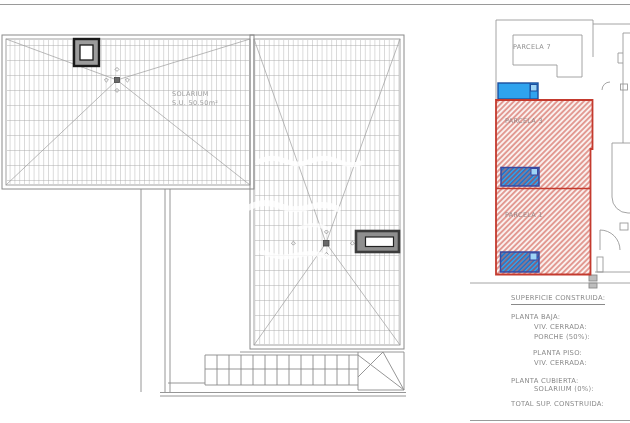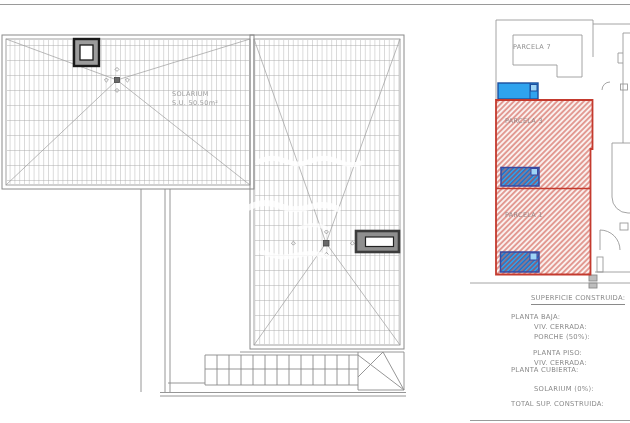--- a/index.html
+++ b/index.html
@@ -4,21 +4,21 @@
 <style>
   html,body{margin:0;padding:0;background:#fff;}
   #canvas{position:relative;width:630px;height:423px;background:#fff;overflow:hidden;
           font-family:"DejaVu Sans",sans-serif;}
   svg{position:absolute;left:0;top:0;}
   .lbl{position:absolute;color:#8f8f8f;font-size:6.5px;letter-spacing:.3px;
        white-space:nowrap;line-height:1;}
   .center{text-align:left;}
   .legend-line{position:absolute;color:#8a8a8a;font-size:6.8px;letter-spacing:.25px;
        white-space:nowrap;line-height:1;}
-  .legend-title{border-bottom:1px solid #8a8a8a;padding-bottom:2px;margin-left:20px;}
+  .legend-title{border-bottom:1px solid #8a8a8a;padding-bottom:2px;}
 </style>
 </head>
 <body>
 
 <div id="canvas">
 
   <svg width="630" height="423" viewBox="0 0 630 423">
     <defs>
       <pattern id="grid" width="4.8" height="15" patternUnits="userSpaceOnUse">
         <path d="M0.3,0 V15" stroke="#b2b2b2" stroke-width="0.6"></path>
@@ -201,17 +201,17 @@
   <div class="lbl center" style="left:505px;top:212px;width:72px;color:#9a8484;">PARCELA 1</div>
 
   <div class="legend-line" style="left:511px;top:295px;">
     <span class="legend-title">SUPERFICIE CONSTRUIDA:</span>
   </div>
   <div class="legend-line" style="left:511px;top:314px;">PLANTA BAJA:</div>
   <div class="legend-line" style="left:534px;top:324px;">VIV. CERRADA:</div>
   <div class="legend-line" style="left:534px;top:333.5px;">PORCHE (50%):</div>
   <div class="legend-line" style="left:511px;top:350px;margin-left:22px;">PLANTA PISO:</div>
   <div class="legend-line" style="left:534px;top:359.5px;">VIV. CERRADA:</div>
-  <div class="legend-line" style="left:511px;top:367px;">PLANTA CUBIERTA:</div>
+  <div class="legend-line" style="left:511px;top:378px;">PLANTA CUBIERTA:</div>
   <div class="legend-line" style="left:534px;top:385.5px;">SOLARIUM (0%):</div>
   <div class="legend-line" style="left:511px;top:400.5px;">TOTAL SUP. CONSTRUIDA:</div>
 
 </div>
 
 </body></html>

